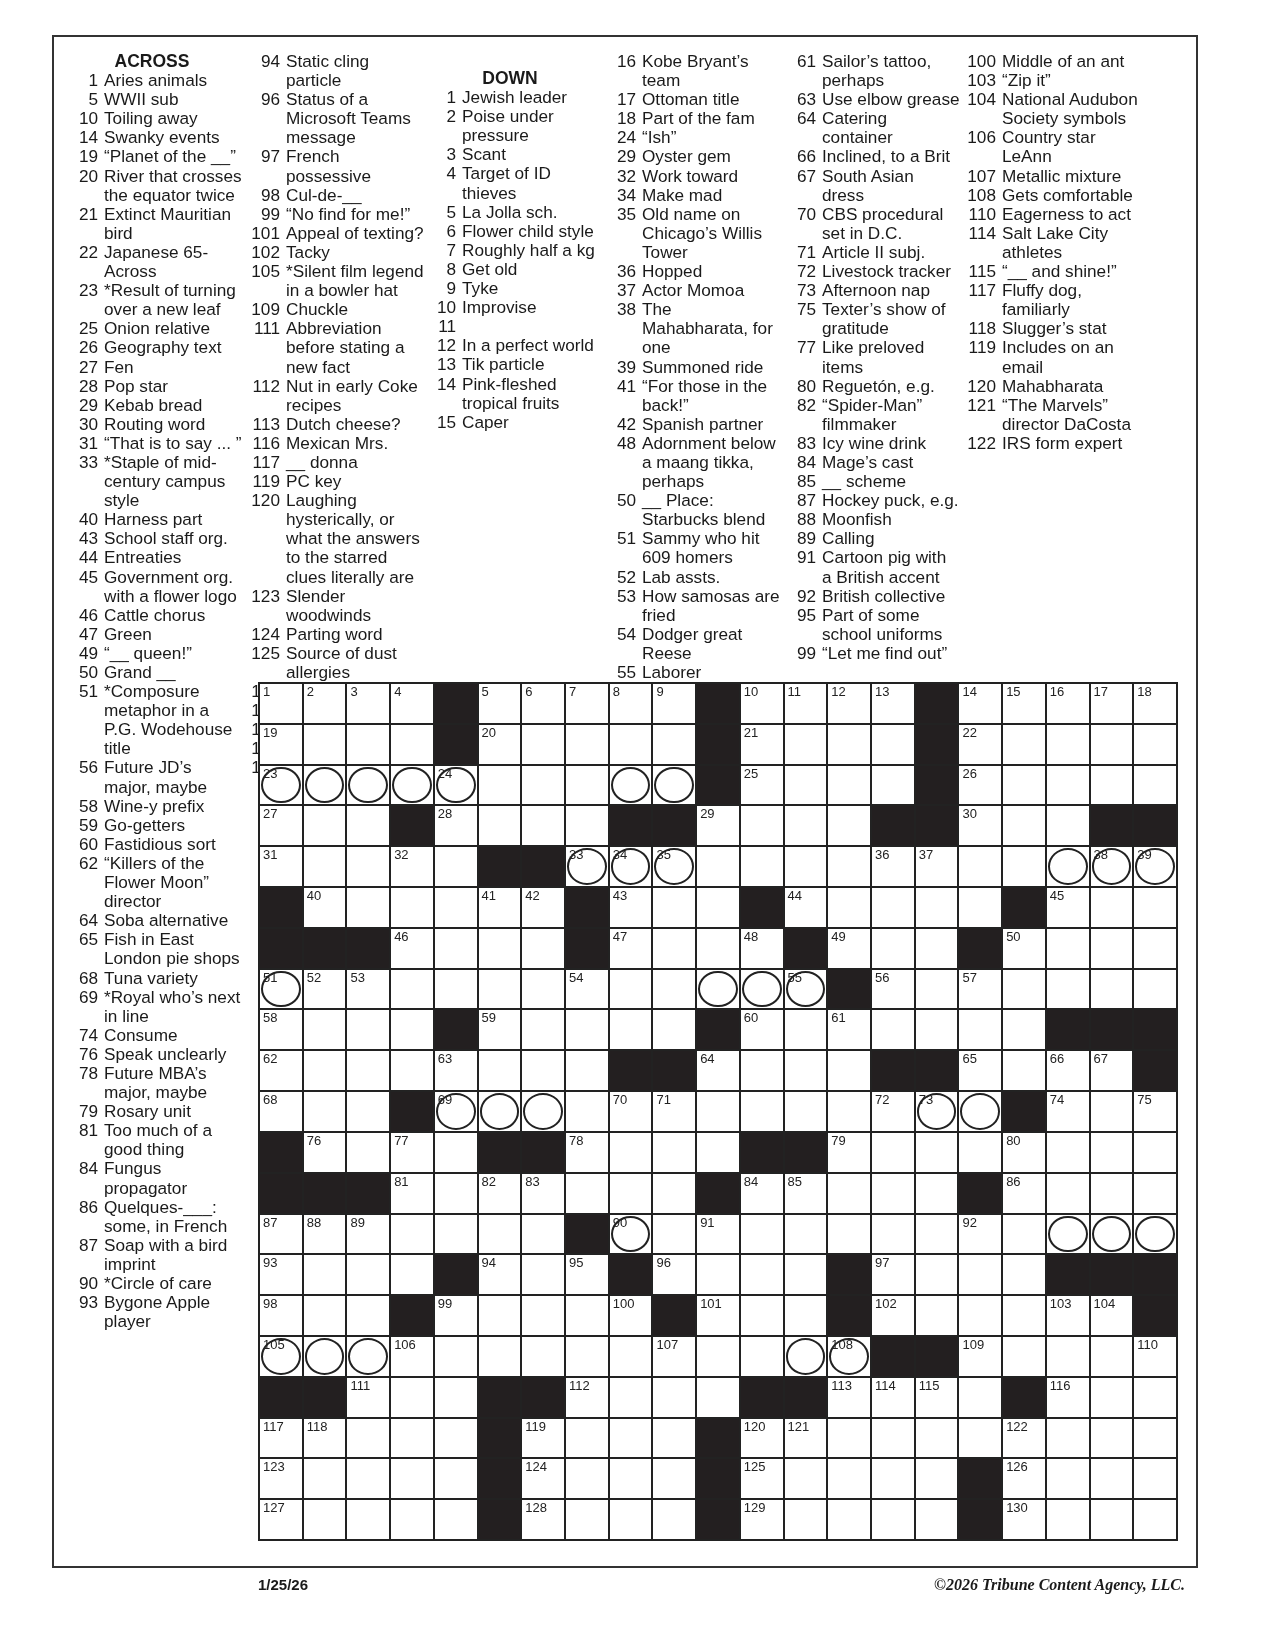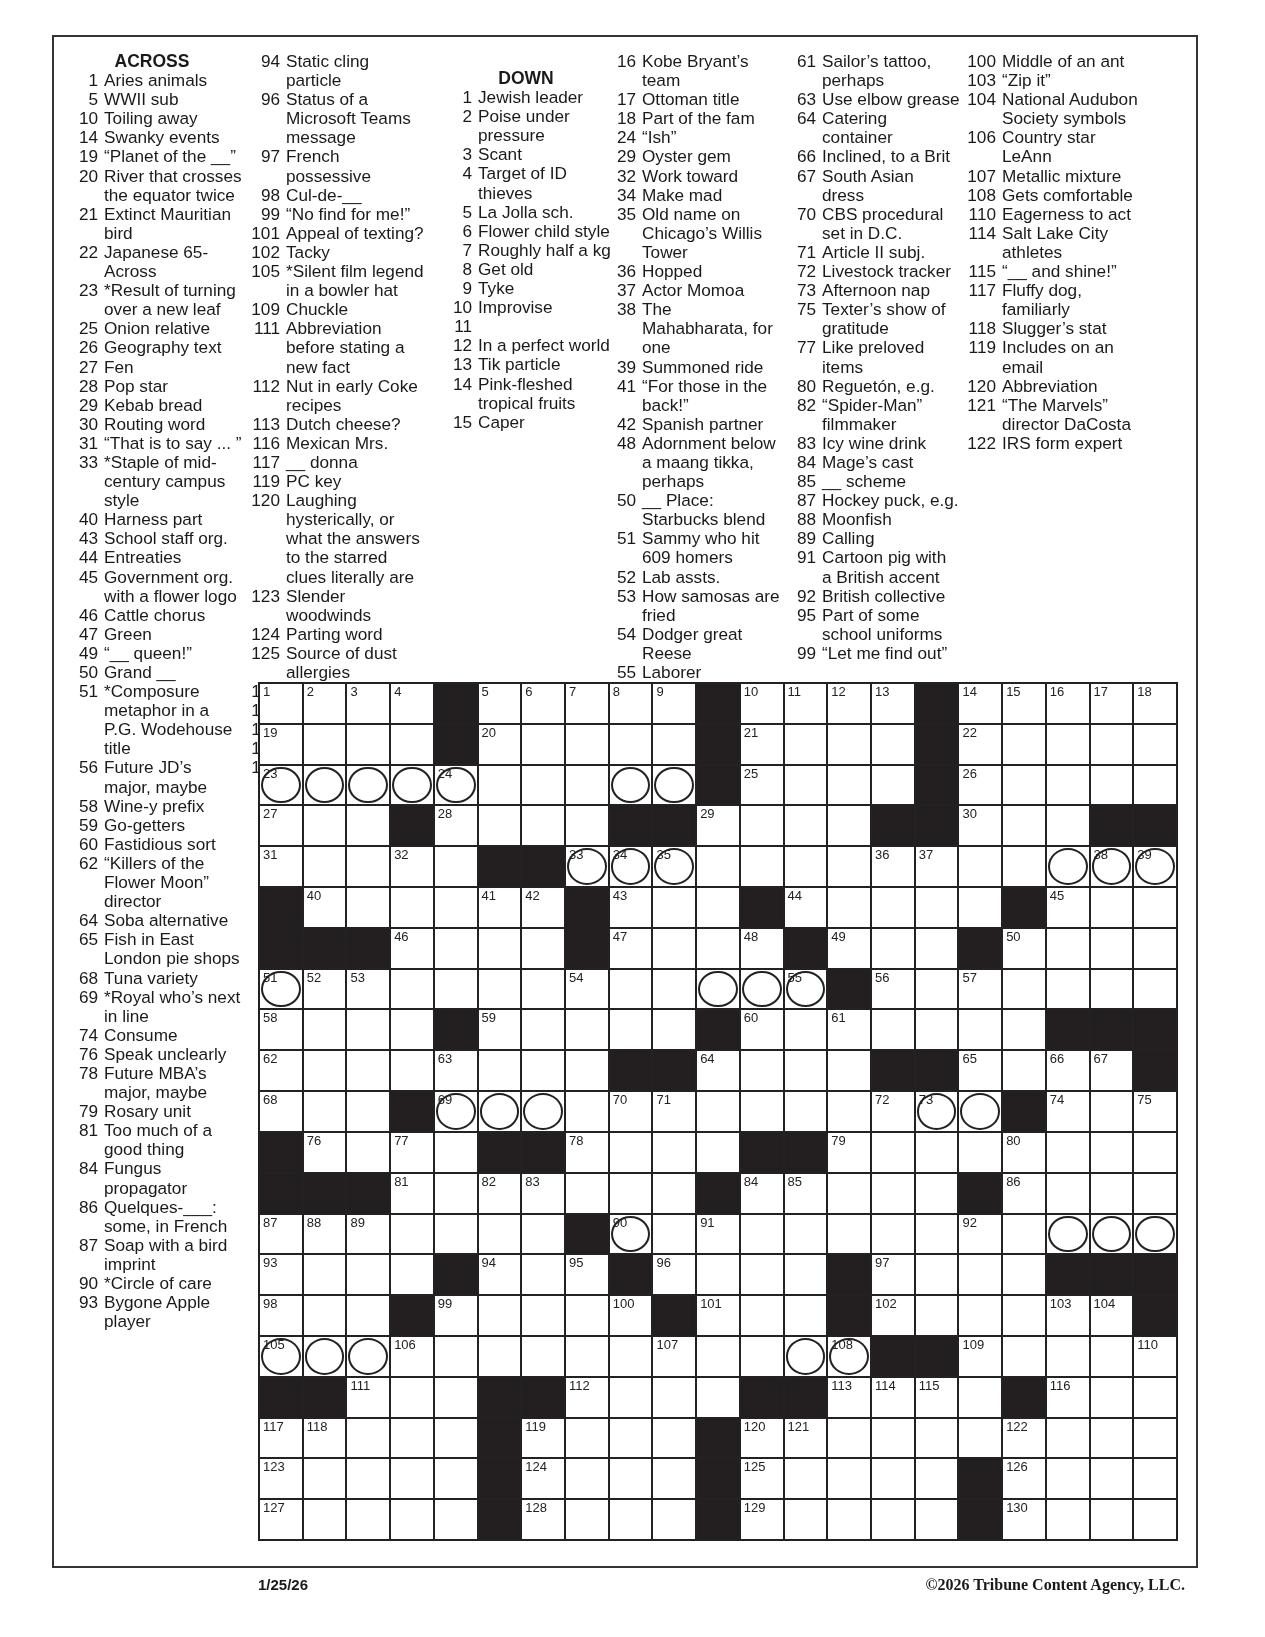--- a/index.html
+++ b/index.html
@@ -12,21 +12,21 @@
   .clue { display:flex; }
   .clue .num { width:36px; text-align:right; padding-right:6px; flex:none; }
   .clue .txt { flex:1; }
   #grid { position:absolute; left:258px; top:682px; width:920px; height:859px; border:2.5px solid #222; box-sizing:border-box; display:grid; grid-template-columns:repeat(21,1fr); grid-template-rows:repeat(21,1fr); background:#222; gap:2px; }
   .cell { background:#fff; position:relative; overflow:visible; }
   .cell.black { background:#231f20; }
   .cell .n { position:absolute; left:3px; top:1px; font-size:13px; line-height:13px; color:#222; z-index:2; }
   .cell .circ { position:absolute; left:1px; top:1px; right:1px; bottom:1px; border:2.5px solid #222; border-radius:50%; box-sizing:border-box; }
   .footer { position:absolute; top:1548px; font-size:15px; font-weight:bold;margin-top:28px; }
   .footer.left { left:258px; font-family:"Liberation Sans", sans-serif; }
-  .footer.right { right:80px; font-family:"Liberation Serif", serif; font-size:16px; }
+  .footer.right { right:80px; font-family:"Liberation Serif", serif; font-size:16px;font-style:italic; }
 </style>
 </head>
 <body>
 
 <div class="frame"></div>
 
 <div id="clue-columns">
     <div class="col" style="left: 62px; width: 180px;">
       <div class="heading">ACROSS</div>
       <div class="clue">
@@ -301,21 +301,21 @@
       </div>
       <div class="clue">
         <span class="num">129</span>
         <span class="txt">Not hot</span>
       </div>
       <div class="clue">
         <span class="num">130</span>
         <span class="txt">Abbey space</span>
       </div>
     </div>
-    <div class="col" style="left: 436px; width: 180px;">
+    <div class="col" style="left: 420px; width: 180px;">
       <div class="heading down">DOWN</div>
       <div class="clue">
         <span class="num">1</span>
         <span class="txt">Jewish leader</span>
       </div>
       <div class="clue">
         <span class="num">2</span>
         <span class="txt">Poise under pressure</span>
       </div>
       <div class="clue">
@@ -598,21 +598,21 @@
       <div class="clue">
         <span class="num">118</span>
         <span class="txt">Slugger’s stat</span>
       </div>
       <div class="clue">
         <span class="num">119</span>
         <span class="txt">Includes on an email</span>
       </div>
       <div class="clue">
         <span class="num">120</span>
-        <span class="txt">Abbreviation</span>
+        <span class="txt">Mahabharata</span>
       </div>
       <div class="clue">
         <span class="num">121</span>
         <span class="txt">“The Marvels” director DaCosta</span>
       </div>
       <div class="clue">
         <span class="num">122</span>
         <span class="txt">IRS form expert</span>
       </div>
     </div>

